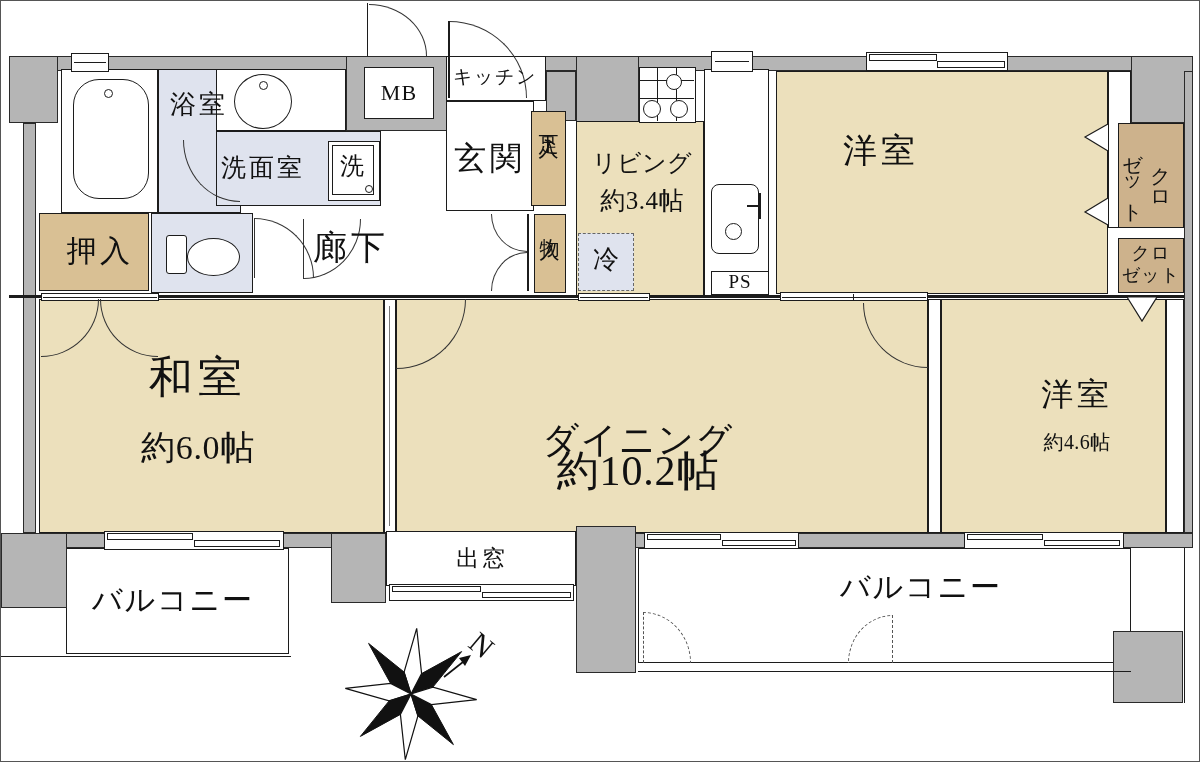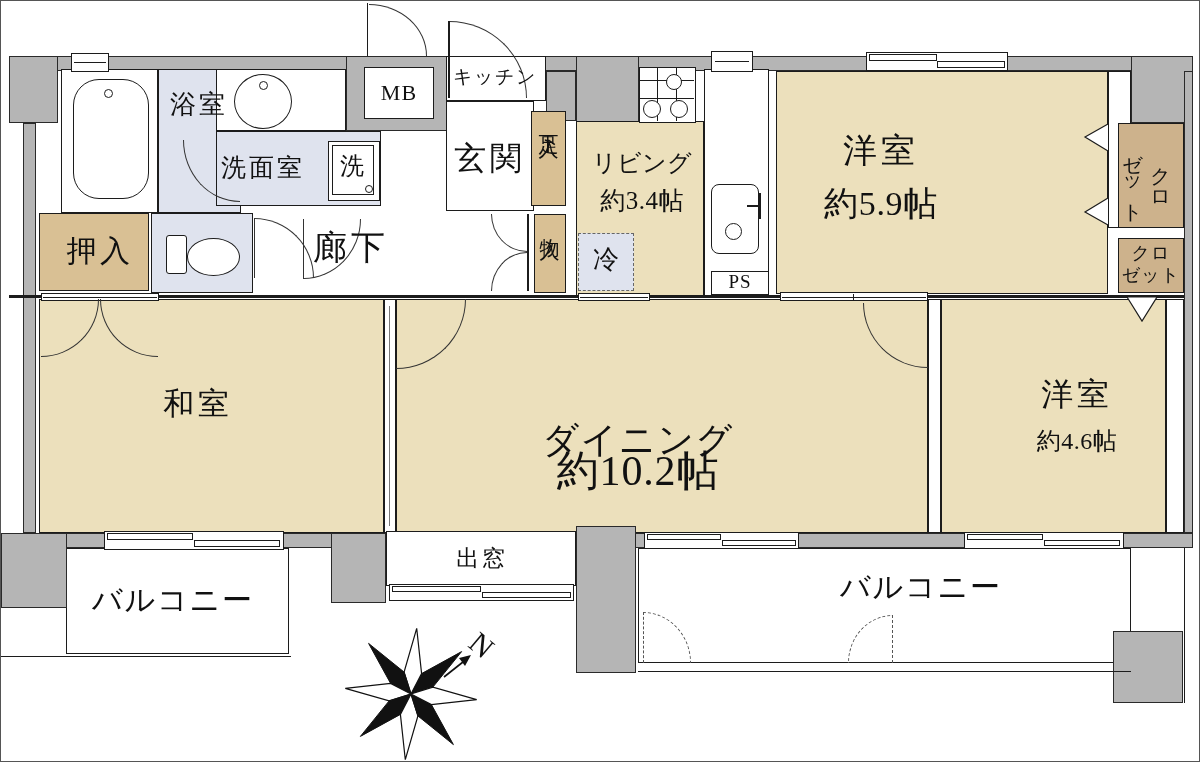--- a/index.html
+++ b/index.html
@@ -184,27 +184,27 @@
   <div class="lbl" style="left:489px;top:158px;font-size:32px">玄関</div>
   <div class="vlbl" style="left:548px;top:118px;font-size:20px">下足入</div>
   <div class="vlbl" style="left:549px;top:222px;font-size:20px">物入</div>
   <div class="lbl" style="left:99px;top:250px;font-size:30px">押入</div>
   <div class="lbl" style="left:350px;top:247px;font-size:34px">廊下</div>
   <div class="lbl" style="left:641px;top:163px;font-size:24px;letter-spacing:.02em">リビング</div>
   <div class="lbl" style="left:641px;top:200px;font-size:25px;letter-spacing:.02em">約3.4帖</div>
   <div class="lbl" style="left:605px;top:259px;font-size:26px;letter-spacing:0">冷</div>
   <div class="lbl" style="left:739px;top:281px;font-size:19px;letter-spacing:.05em">PS</div>
   <div class="lbl" style="left:880px;top:150px;font-size:34px">洋室</div>
-  <div class="lbl" style="left:880px;top:203px;font-size:34px;letter-spacing:.02em">約5.9帖</div>
   <div class="vlbl" style="left:1160px;top:152px;font-size:20px">クロ</div>
   <div class="vlbl" style="left:1132px;top:140px;font-size:20px">ゼット</div>
   <div class="lbl" style="left:1150px;top:252px;font-size:18px;letter-spacing:.06em">クロ</div>
   <div class="lbl" style="left:1150px;top:274px;font-size:18px;letter-spacing:.06em">ゼット</div>
-  <div class="lbl" style="left:197px;top:403px;font-size:31px">和室</div>
+  <div class="lbl" style="left:197px;top:377px;font-size:44px">和室</div>
+  <div class="lbl" style="left:197px;top:447px;font-size:34px;letter-spacing:.02em">約6.0帖</div>
   <div class="lbl" style="left:637px;top:440px;font-size:36px;letter-spacing:.04em">ダイニング</div>
   <div class="lbl" style="left:637px;top:470px;font-size:42px;letter-spacing:.02em">約10.2帖</div>
   <div class="lbl" style="left:1076px;top:394px;font-size:32px">洋室</div>
-  <div class="lbl" style="left:1076px;top:441px;font-size:24px;letter-spacing:.02em">約4.6帖</div>
+  <div class="lbl" style="left:1076px;top:441px;font-size:20px;letter-spacing:.02em">約4.6帖</div>
   <div class="lbl" style="left:481px;top:558px;font-size:23px">出窓</div>
   <div class="lbl" style="left:172px;top:599px;font-size:30px;letter-spacing:.06em">バルコニー</div>
   <div class="lbl" style="left:920px;top:586px;font-size:30px;letter-spacing:.06em">バルコニー</div>
 
 </div>
 
 </body></html>

